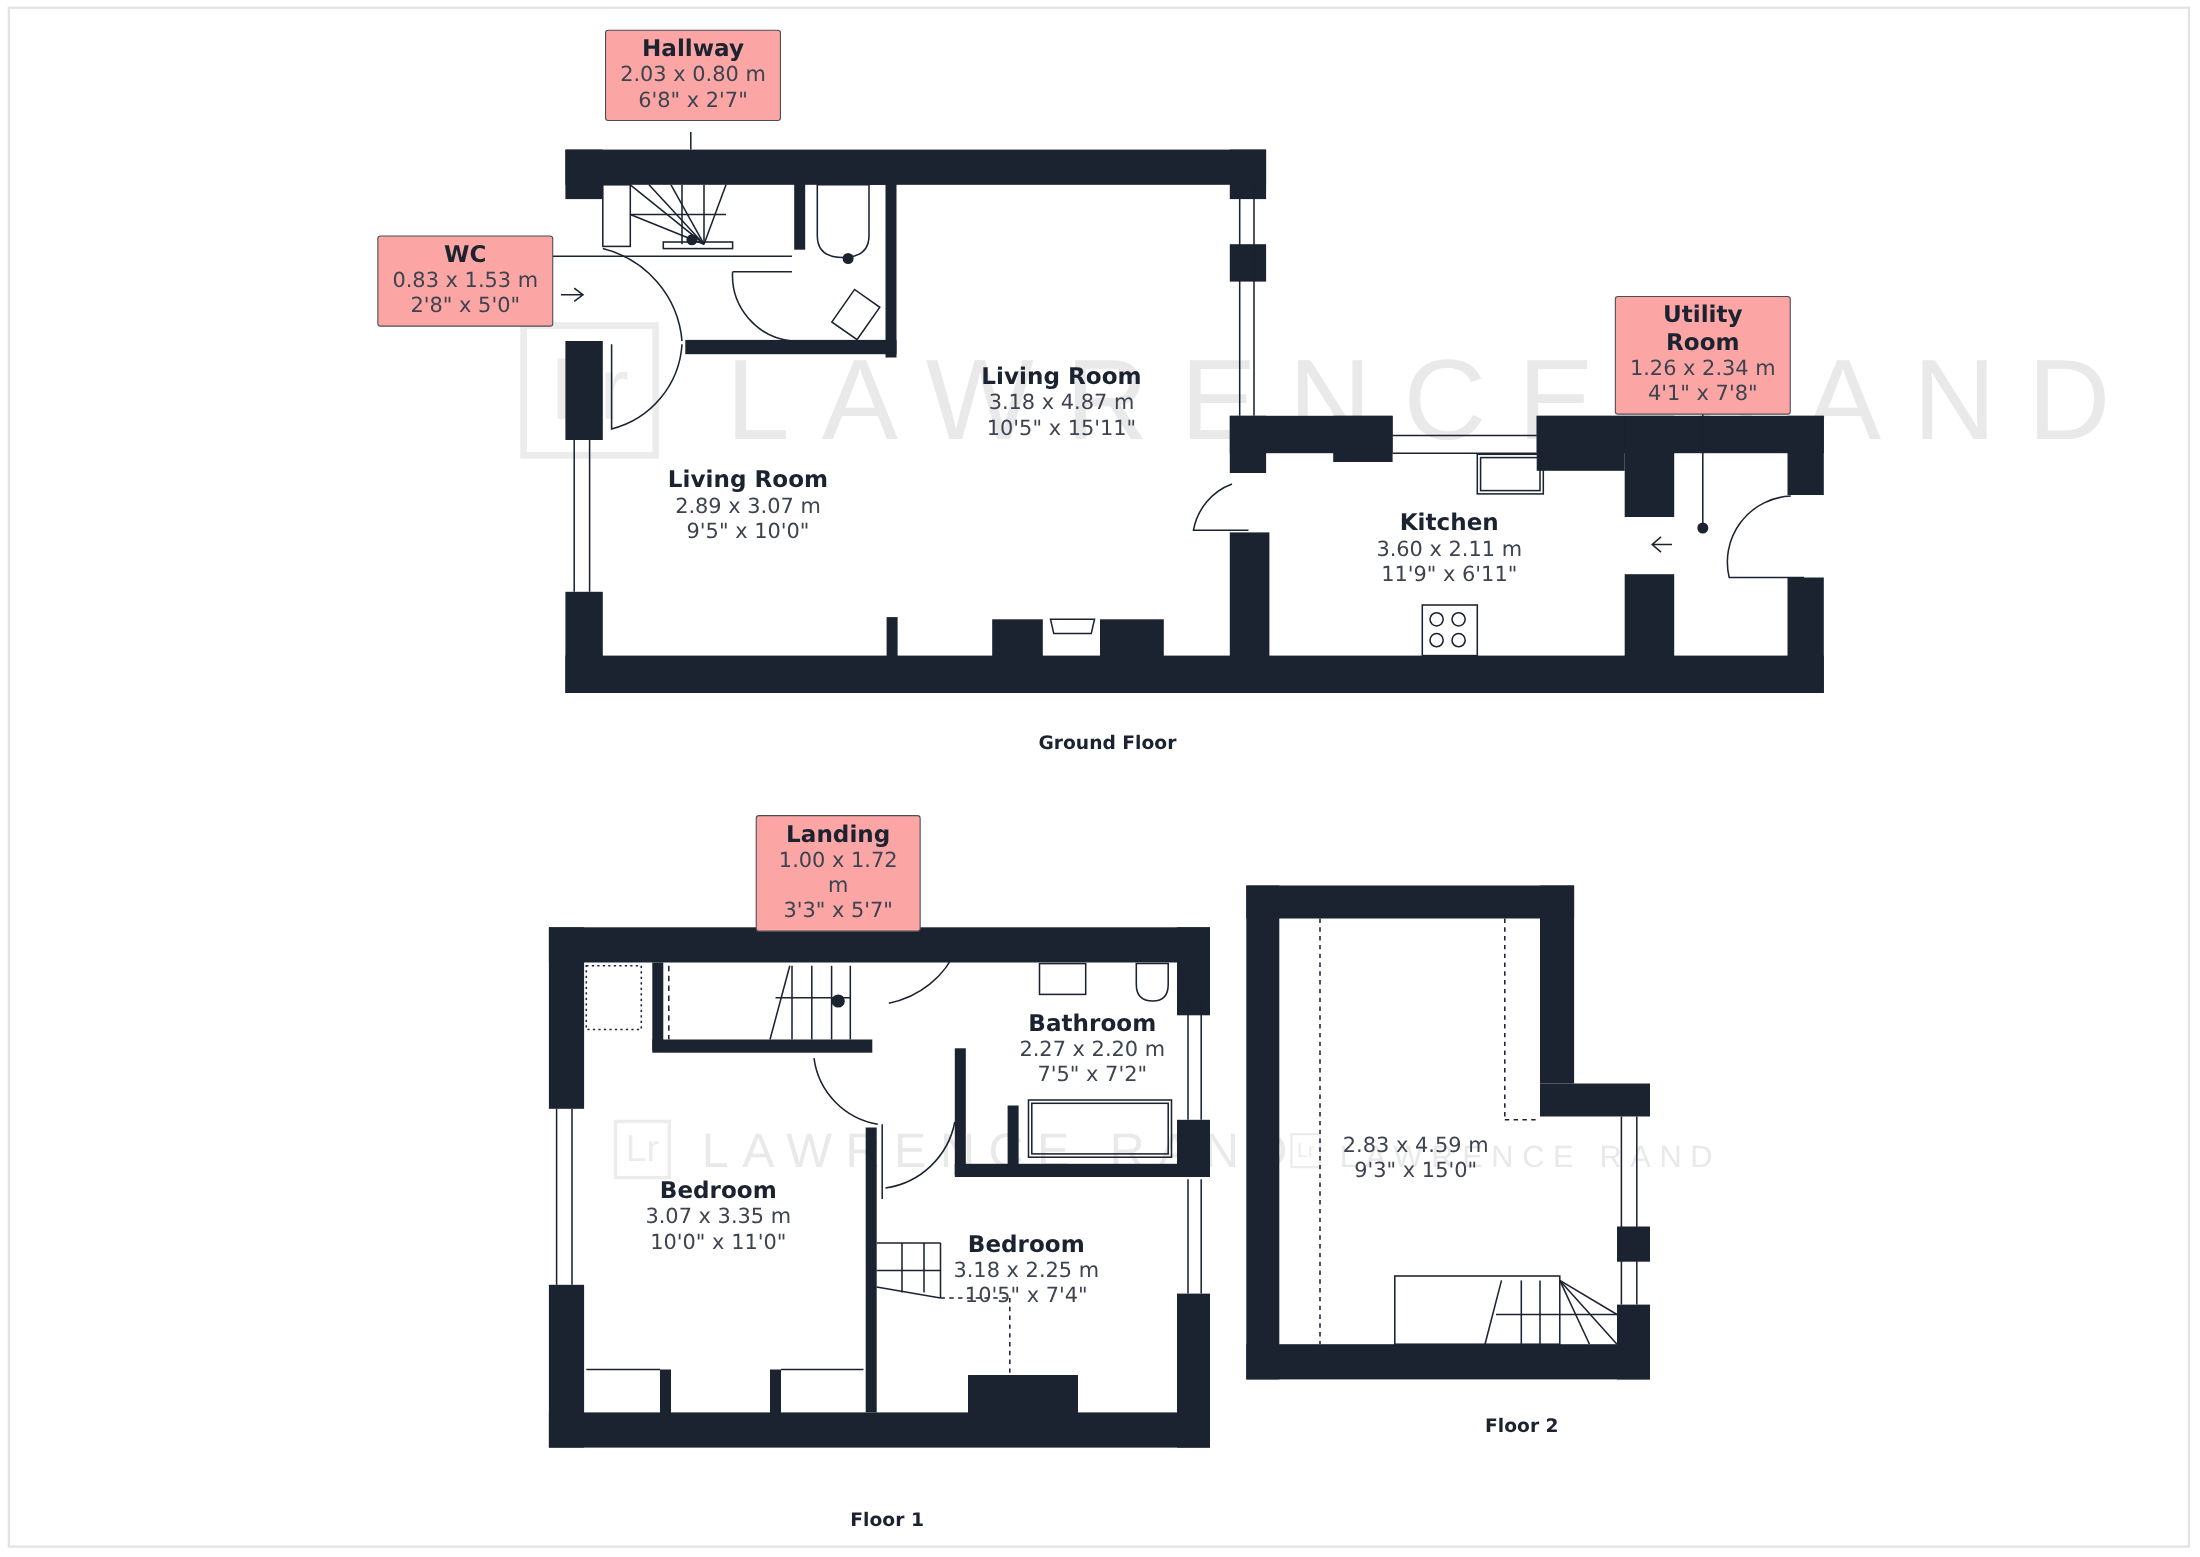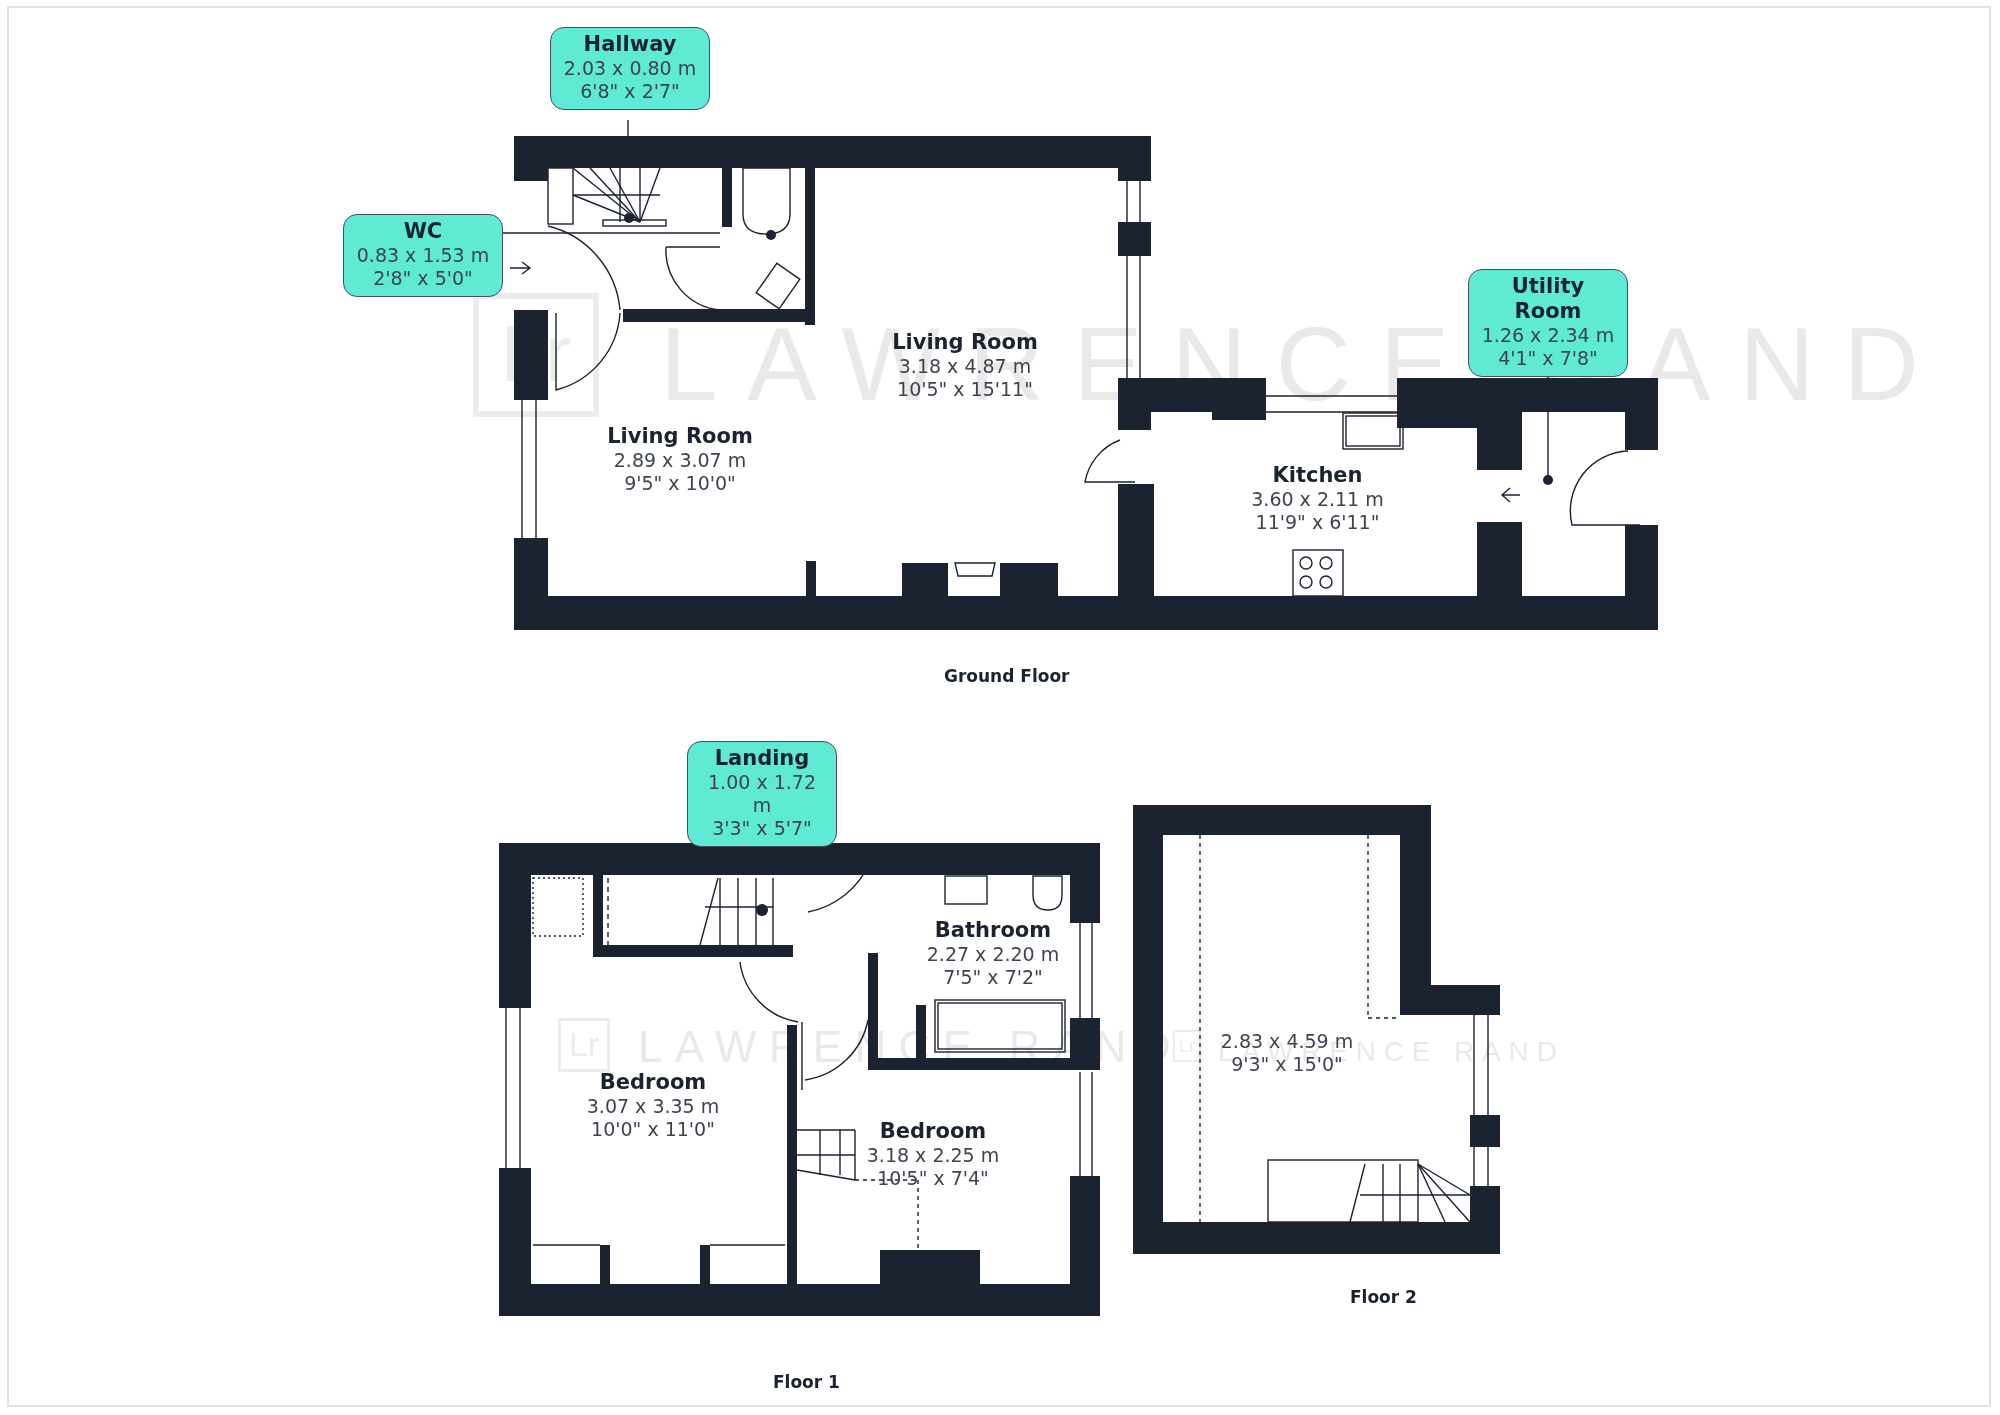--- a/index.html
+++ b/index.html
@@ -2,21 +2,21 @@
 <html><head>
 <meta charset="utf-8">
 <style>
   html, body { margin: 0; padding: 0; background: #ffffff; }
   body { width: 2000px; height: 1415px; position: relative; overflow: hidden; font-family: "DejaVu Sans", "Liberation Sans", sans-serif; }
   .frame { position: absolute; left: 7px; top: 6px; width: 1984px; height: 1401px; border: 2px solid #e2e2e2; box-sizing: border-box; }
   svg.plan { position: absolute; left: 0; top: 0; }
   .label { position: absolute; text-align: center; color: #1b2230; line-height: 1.2; }
   .label .name { font-weight: bold; font-size: 21px; color: #1b2230; display: block; }
   .label .dim { font-size: 19px; color: #3d4450; display: block; }
-  .box { border: 1.5px solid #4a4f57; border-radius: 14px; background: #5eead4; padding: 4px 10px 6px; box-sizing: border-box; }
+  .box { border: 1.5px solid #4a4f57; border-radius: 3px; background: #fca5a5; padding: 4px 10px 6px; box-sizing: border-box; }
   .floor-title { position: absolute; font-weight: bold; font-size: 17px; color: #1b2230; }
   .wm { position: absolute; color: #e9e9e9; font-family: "Liberation Sans", sans-serif; letter-spacing: 0.28em; white-space: nowrap; }
   .wm-logo { position: absolute; border: 6px solid #ececec; color: #ececec; font-family: "Liberation Sans", sans-serif; text-align: center; box-sizing: border-box; margin-left: 10px; }
 </style>
 </head>
 <body>
 
 <div class="frame"></div>
 
 <div class="wm-logo" style="left:463px;top:293px;width:126px;height:124px;font-size:80px;line-height:110px;">Lr</div>

